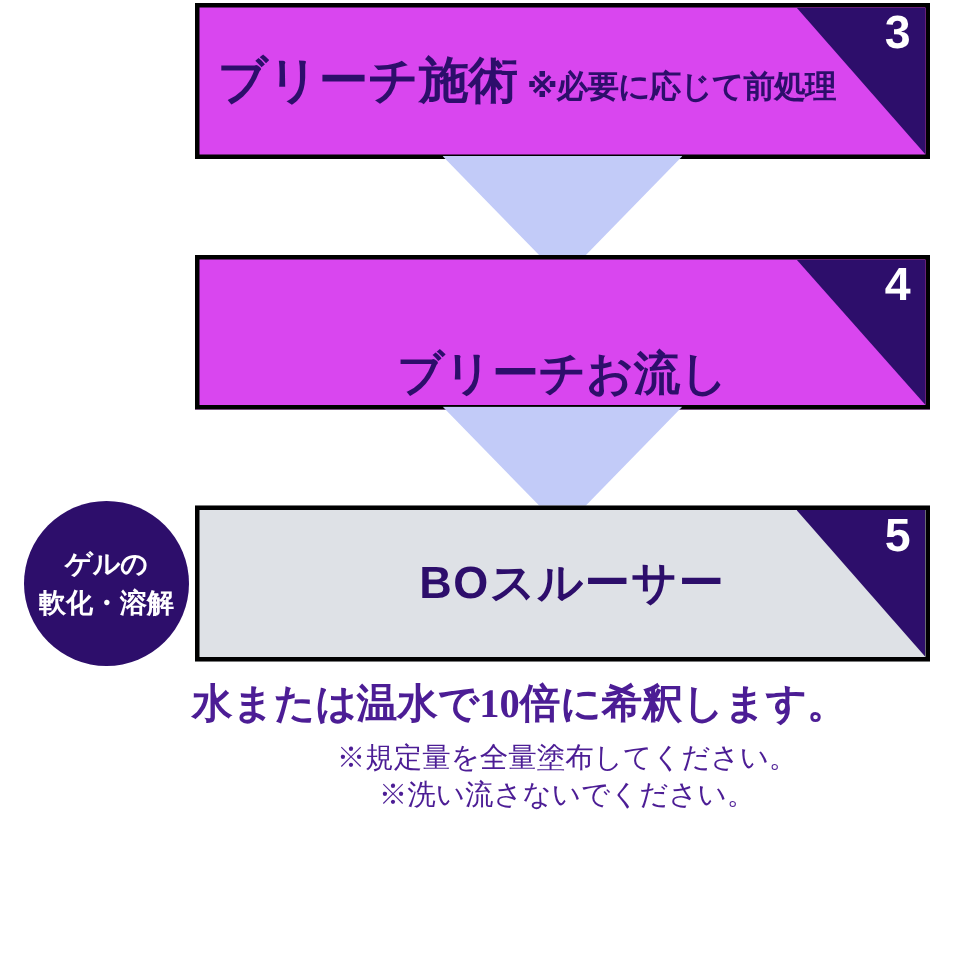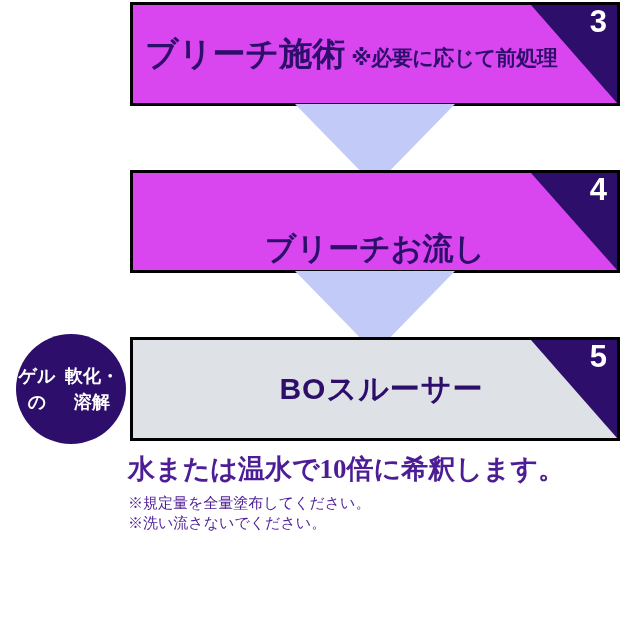--- a/index.html
+++ b/index.html
@@ -97,21 +97,21 @@
   .badge {
     position: absolute;
     left: 16px;
     top: 334px;
     width: 110px;
     height: 110px;
     border-radius: 50%;
     background: #2d0e6b;
     color: #ffffff;
     display: flex;
-    flex-direction: row;
+    flex-direction: column;
     align-items: center;
     justify-content: center;
     font-weight: bold;
     font-size: 18px;
     line-height: 1.45;
     text-align: center;
   }
 
   
   .desc {
@@ -123,23 +123,24 @@
     font-family: "Liberation Serif", "DejaVu Serif", serif;
   }
   .desc-main-line {
     font-size: 27px;
     font-weight: bold;
     line-height: 1.32;
     white-space: nowrap;
   }
   .notes { margin-top: 5px; }
   .note-line {
-    font-size: 15px;
+    font-size: 19px;
     line-height: 1.35;
     white-space: nowrap;
+    text-align: center;
   }
 </style>
 </head>
 <body>
 
 <div id="stage">
 
   <div class="step-box box3">
     <div class="box-label">
       <span>ブリーチ施術</span><span class="sub">※必要に応じて前処理</span>

